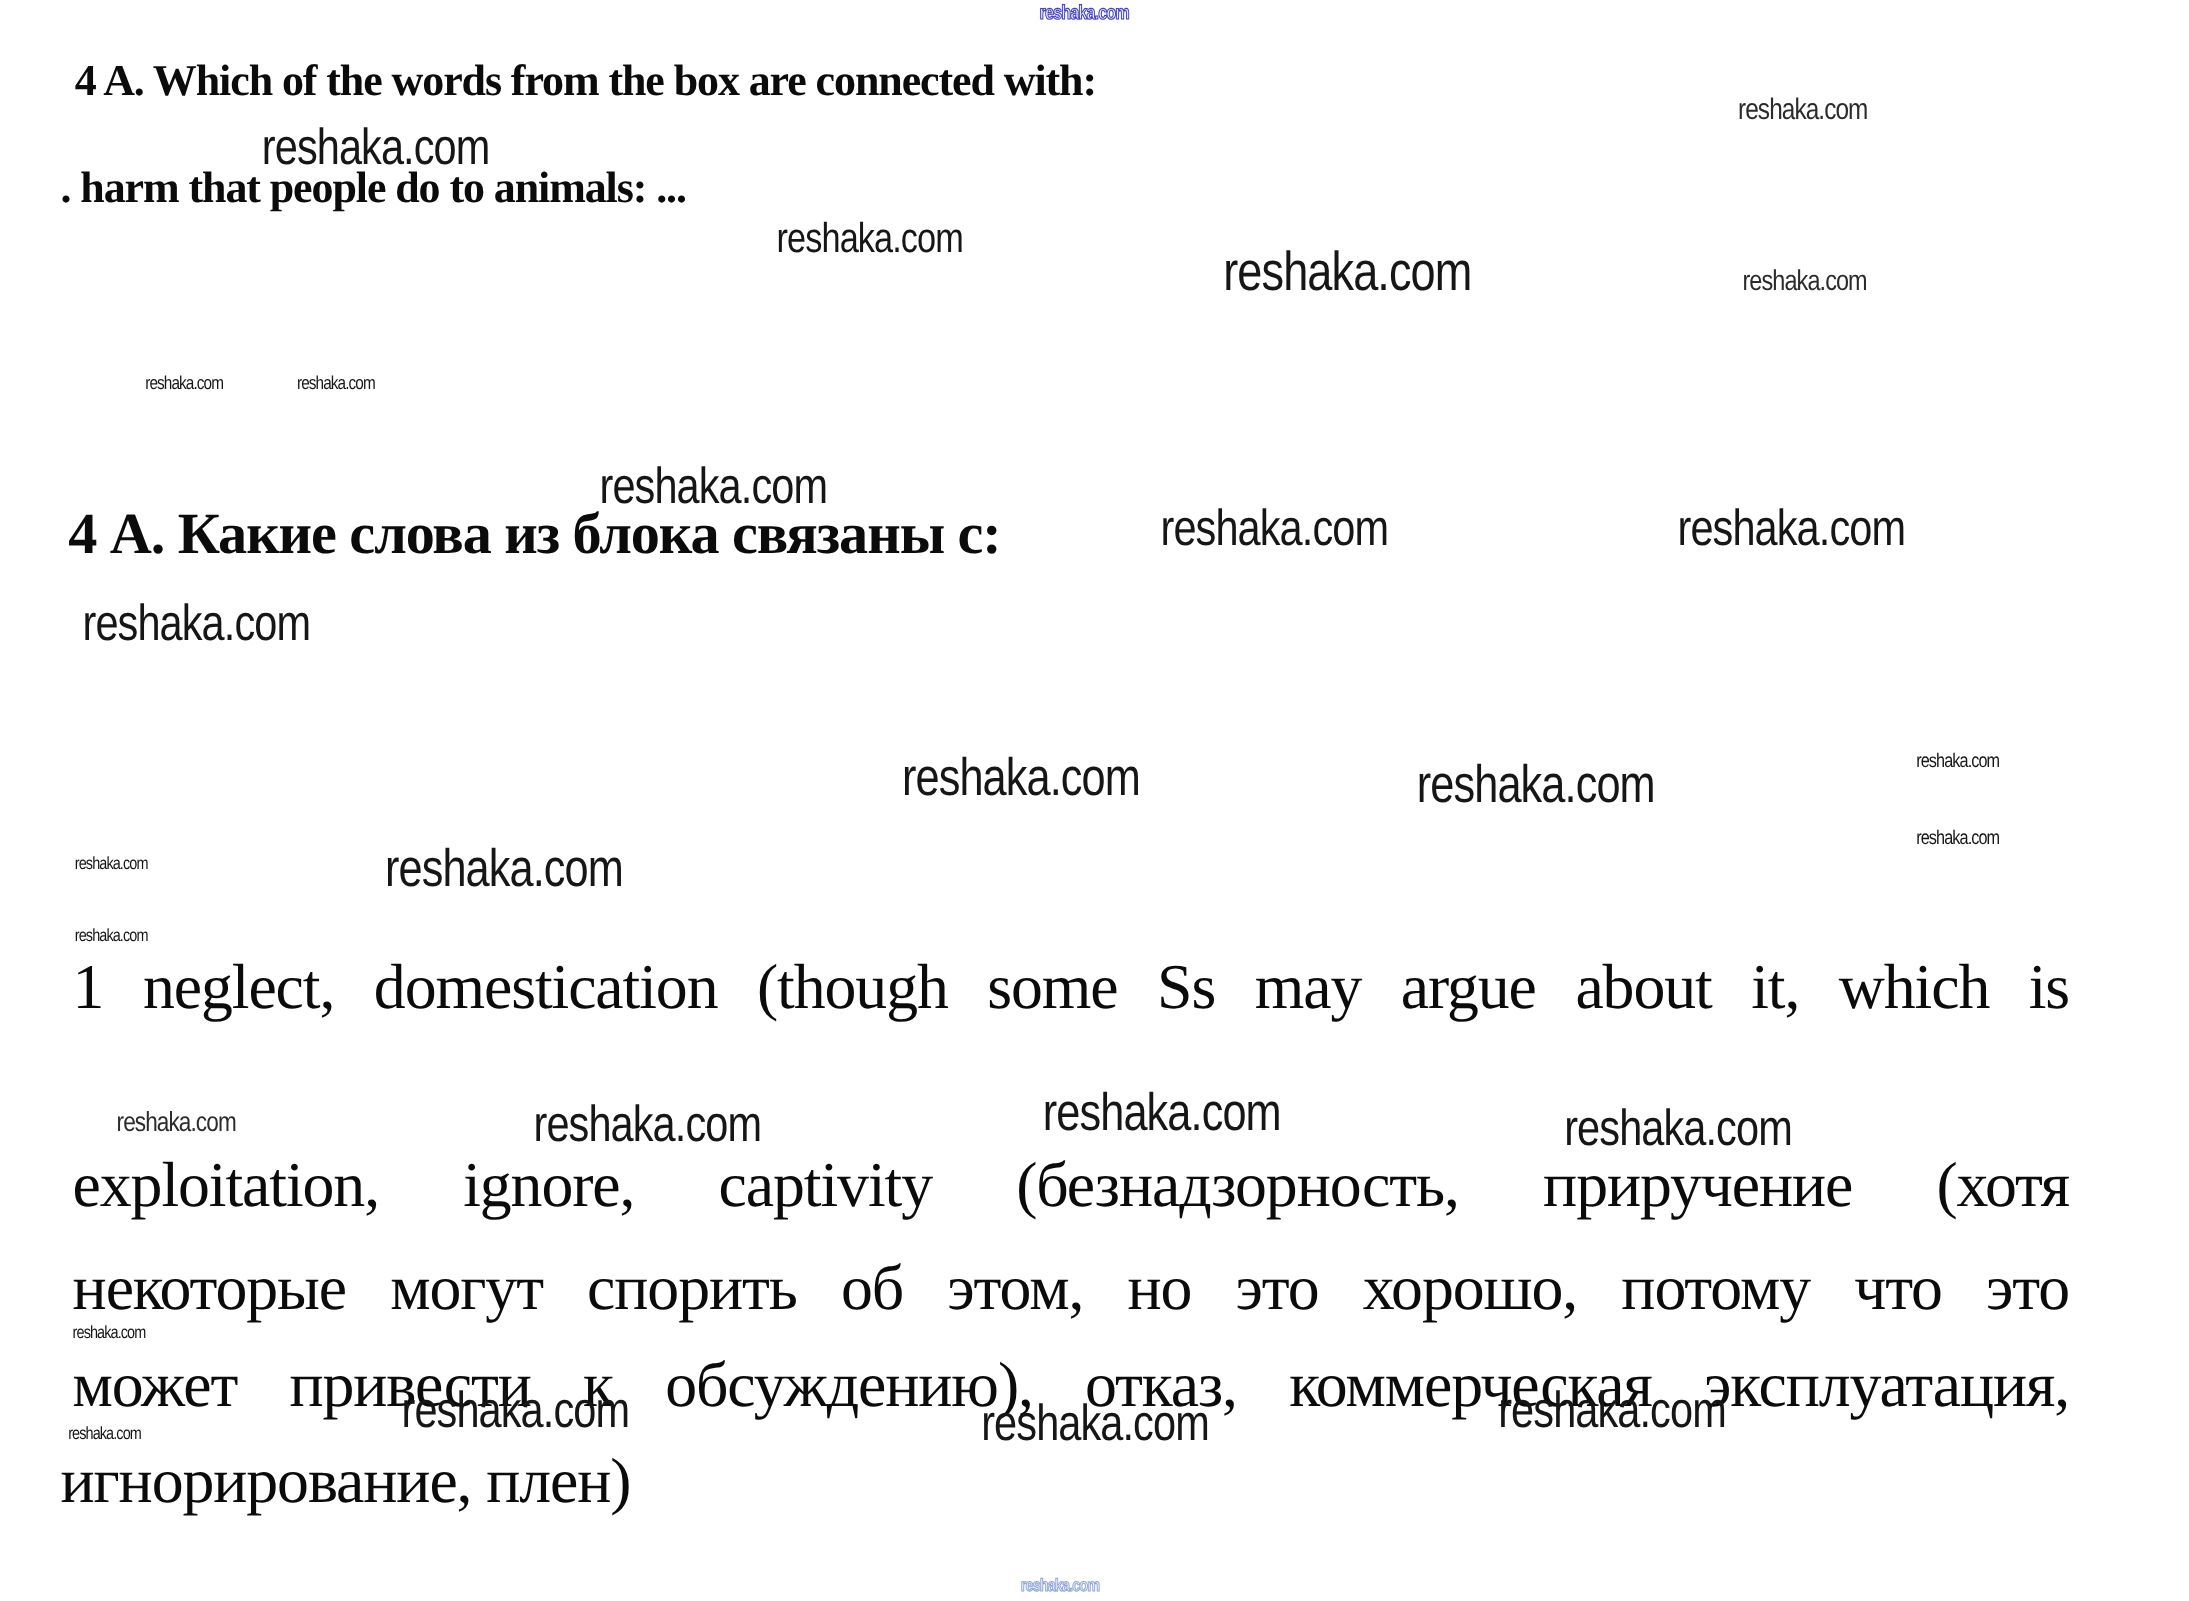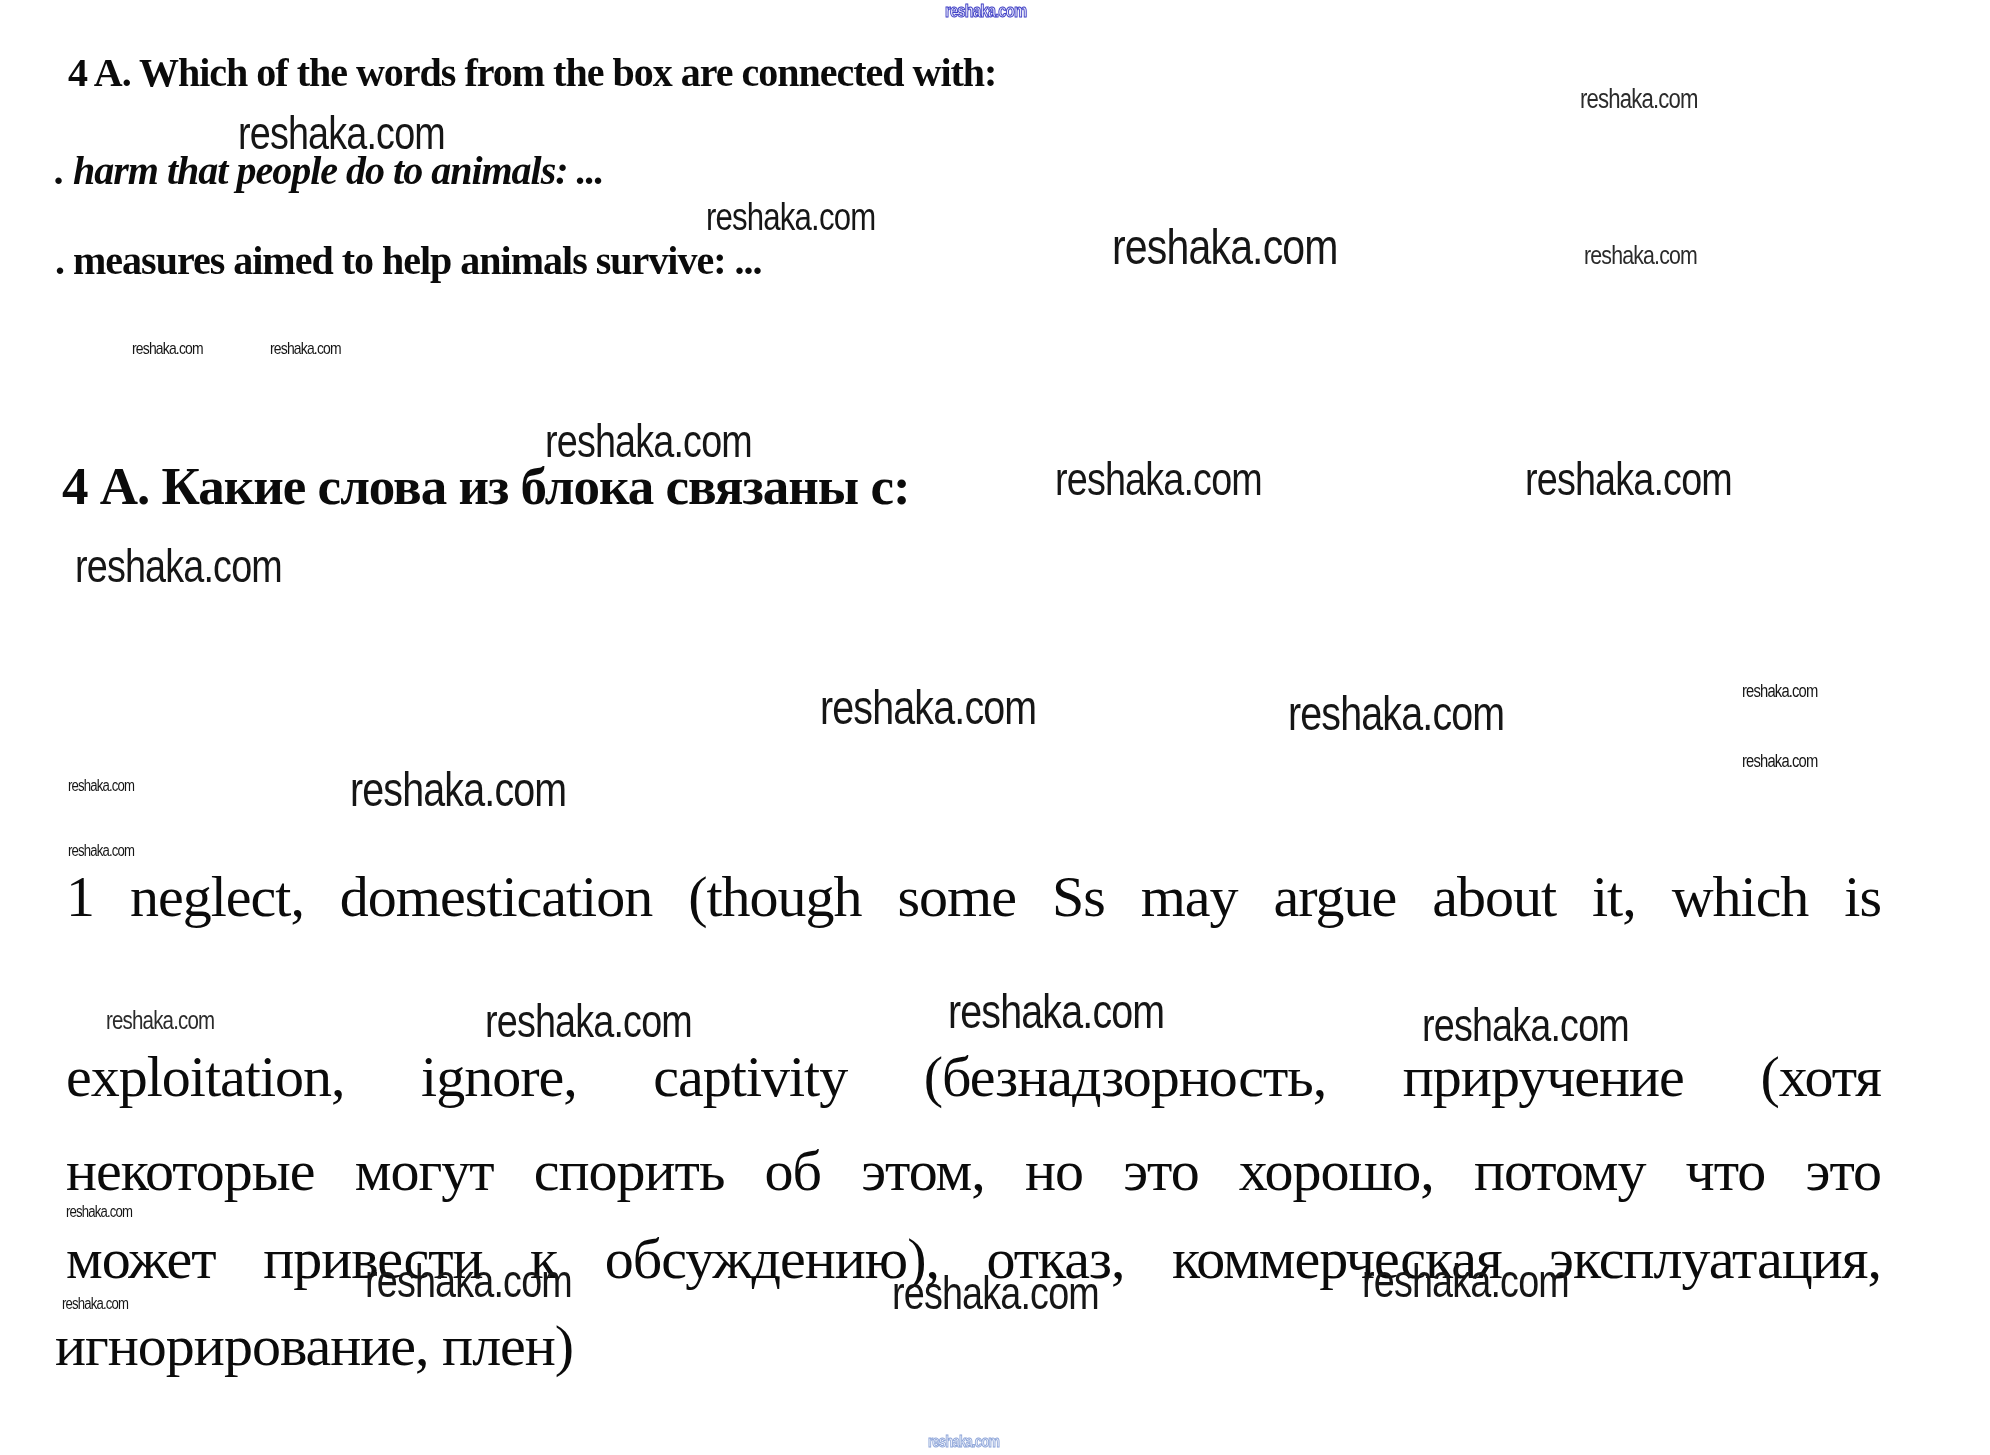--- a/index.html
+++ b/index.html
@@ -59,22 +59,21 @@
     -webkit-text-stroke:1px #8fa6d9;
     font-weight:bold;
   }
 </style>
 </head>
 <body>
 
 <div class="page">
 
   <div class="tline bold fs62" style="left:68px;top:50px;">4 A. Which of the words from the box are connected with:</div>
-  <div class="tline bold fs62" style="left:55px;top:148px;font-style:italic;">. harm that people do to animals: ...</div>
-  <div class="tline bold fs62" style="left:55px;top:238px;">. measures aimed to help animals survive: ...</div>
+  <div class="tline bold fs62" style="left:55px;top:148px;">. harm that people do to animals: ...</div>
 
   <div class="tline bold fs60" style="left:62px;top:456px;">4 А. Какие слова из блока связаны с:</div>
 
   <div class="jline" style="top:862px;">1 neglect, domestication (though some Ss may argue about it, which is</div>
   <div class="jline" style="top:1042px;">exploitation, ignore, captivity (безнадзорность, приручение (хотя</div>
   <div class="jline" style="top:1136px;">некоторые могут спорить об этом, но это хорошо, потому что это</div>
   <div class="jline" style="top:1224px;">может привести к обсуждению), отказ, коммерческая эксплуатация,</div>
   <div class="lastline" style="top:1312px;">игнорирование, плен)</div>
 
   <span class="wm wm-blue" style="left:945px;top:2px;font-size:18px;">reshaka.com</span>

